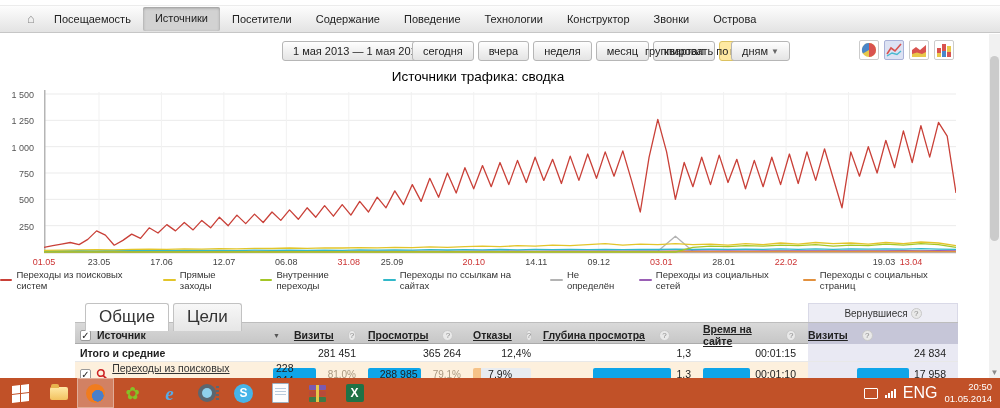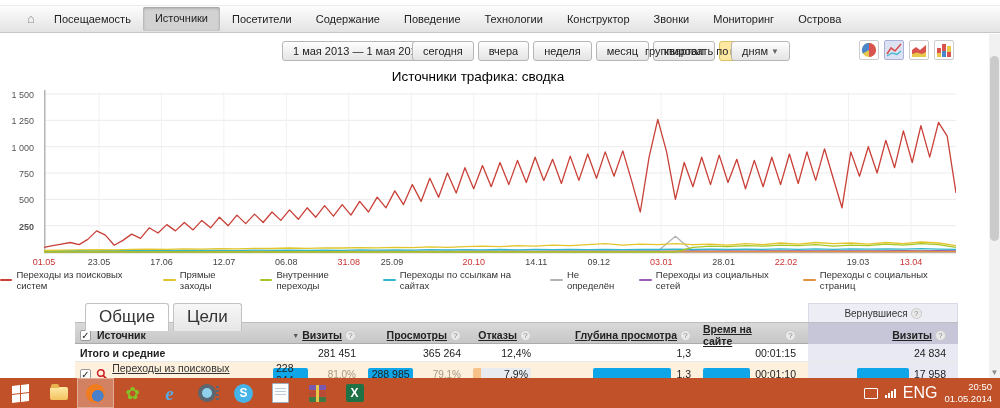--- a/index.html
+++ b/index.html
@@ -44,39 +44,39 @@
   .tabs{position:absolute;top:303px;left:85px;display:flex;gap:4px;z-index:2}
   .tab{font-size:17px;color:#333;padding:3px 13px;border:1px solid #c2c2c2;border-bottom:none;
        border-radius:3px 3px 0 0;background:linear-gradient(#f7f7f7,#e6e6e6);cursor:pointer}
   .tab.active{background:#fff;padding-bottom:4px}
   .returned-box{position:absolute;top:303px;left:808px;width:150px;height:19px;box-sizing:border-box;
                 background:#ededf5;border:1px solid #d9d9e7;border-bottom:none;
                 font-size:10px;color:#333;display:flex;align-items:center;justify-content:center;gap:3px}
   .table{position:absolute;top:322px;left:75px;width:883px;font-size:10.5px}
   .grid{display:grid;grid-template-columns:198px 95px 105px 70px 160px 105px 150px}
   .thead{background:linear-gradient(#d9d9d9,#c7c7c7);border-top:1px solid #bdbdbd;border-bottom:1px solid #ababab;height:20px}
-  .th{display:flex;align-items:center;justify-content:flex-end;padding-right:12px;font-weight:bold;color:#222;gap:3px}
+  .th{display:flex;align-items:center;padding-right:12px;font-weight:bold;color:#222;gap:14px}
   .th u{text-decoration:underline;cursor:pointer}
   .th.first{justify-content:flex-start;padding-left:5px;gap:6px}
   .th.returned{background:#c6c6d8;height:100%}
   .help{font-size:8px;color:#888;background:#e9e9e9;border:1px solid #c9c9c9;border-radius:50%;
         width:9px;height:9px;line-height:9px;text-align:center;font-style:normal;font-weight:normal}
   .trow{height:17px;align-items:center;border-bottom:1px solid #f0e8dd}
   .trow.total{background:#fff;border-bottom:1px solid #e8e8e8}
   .trow.datarow{background:#fdf0dd}
   .cell{display:flex;align-items:center;justify-content:flex-end;padding-right:12px;position:relative;height:100%;box-sizing:border-box}
   .cell.first{justify-content:flex-start;padding-left:5px;gap:5px}
   .cell.returned{background:#e9e9f3}
   .bold{font-weight:bold}
   .bar{background:#0ea5e9;height:13px;border-radius:2px;display:inline-flex;align-items:center;
        justify-content:flex-end;padding:0 3px;box-sizing:border-box}
-  .pct{color:#a8977f;margin-left:20px;font-size:10px}
+  .pct{color:#a8977f;margin-left:12px;font-size:10px}
   .green-u{border-bottom:1px solid #57a757}
   .track{background:#e8ecf1;height:13px;width:62px;border-radius:2px;position:relative;
-         display:inline-flex;align-items:center;justify-content:flex-end;padding-right:3px;box-sizing:border-box}
+         display:inline-flex;align-items:center;justify-content:flex-end;padding-right:19px;box-sizing:border-box}
   .track i{position:absolute;left:0;top:0;bottom:0;width:8px;background:#f6c287;border-radius:2px 0 0 2px}
   .srclink{color:#333;text-decoration:underline;cursor:pointer}
   .cb{width:11px;height:11px;box-sizing:border-box;border:1px solid #9a9a9a;background:#fff;border-radius:2px;
       font-size:10px;line-height:9px;text-align:center;color:#222;cursor:pointer}
   .mag{width:12px;height:12px}
   .row-partial{height:3px;overflow:hidden}
   
   .scrollbar{position:absolute;right:0;top:34px;width:11px;bottom:30px;background:#f1f1f1}
   .sb-thumb{position:absolute;left:1px;right:1px;top:22px;height:185px;background:#cbcbcb;border-radius:5px}
   .sb-arrow{position:absolute;left:0;right:0;bottom:1px;text-align:center;color:#8a8a8a;font-size:8px}
@@ -123,21 +123,20 @@
   <span class="home-ic">⌂</span>
   <span id="navItems" style="display: flex;">
       <span class="nav-item">Посещаемость</span>
       <span class="nav-item active">Источники</span>
       <span class="nav-item">Посетители</span>
       <span class="nav-item">Содержание</span>
       <span class="nav-item">Поведение</span>
       <span class="nav-item">Технологии</span>
       <span class="nav-item">Конструктор</span>
       <span class="nav-item">Звонки</span>
-      <span class="nav-item">Мониторинг</span>
       <span class="nav-item">Острова</span>
     </span>
 </div>
 
 <div class="toolbar">
   <div class="btn date-btn">
     <span>1 мая 2013 — 1 мая 2014</span>
     <span class="cal-ic">▦</span>
     <span class="caret">▼</span>
   </div>
@@ -182,21 +181,21 @@
           <rect x="6" y="9" width="4" height="6" fill="#4a86c9"></rect>
         <rect x="11" y="4" width="4" height="6" fill="#e8c84a"></rect>
           <rect x="11" y="10" width="4" height="5" fill="#d9534f"></rect>
       </svg>
     </span>
   </div>
 </div>
 
 <div class="chart-title">Источники трафика: сводка</div>
 <div class="ylabels" id="ylabels">
-    <div style="top: 133.667px; font-weight: bold;">250</div>
+    <div style="top: 133.667px;">250</div>
     <div style="top: 107.333px;">500</div>
     <div style="top: 81px;">750</div>
     <div style="top: 54.6667px;">1 000</div>
     <div style="top: 28.3333px;">1 250</div>
     <div style="top: 2px;">1 500</div>
   </div>
 <div class="plot">
   <svg id="chartsvg" width="912" height="166" viewBox="0 0 912 166">
       <line x1="0" y1="137.66666666666666" x2="912" y2="137.66666666666666" stroke="#ebebeb" stroke-width="1"></line>
       <line x1="0" y1="111.33333333333334" x2="912" y2="111.33333333333334" stroke="#ebebeb" stroke-width="1"></line>
@@ -237,21 +236,21 @@
     <div style="left: 159.901px;">12.07</div>
     <div style="left: 222.367px;">06.08</div>
     <div class="red" style="left: 284.833px;">31.08</div>
     <div style="left: 328px;">25.09</div>
     <div class="red" style="left: 409.764px;">20.10</div>
     <div style="left: 472.23px;">14.11</div>
     <div style="left: 534.696px;">09.12</div>
     <div class="red" style="left: 597.162px;">03.01</div>
     <div style="left: 659.627px;">28.01</div>
     <div class="red" style="left: 722.093px;">22.02</div>
-    <div style="left: 794px;">19.03</div>
+    <div style="left: 820px;">19.03</div>
     <div class="red" style="left: 847.025px;">13.04</div>
   </div>
 <div class="legend" id="legend">
     <span class="li">
       <span class="dash" style="background: rgb(201, 64, 56);"></span>
       <span>Переходы из поисковых систем</span>
     </span>
     <span class="li">
       <span class="dash" style="background: rgb(226, 197, 42);"></span>
       <span>Прямые заходы</span>

